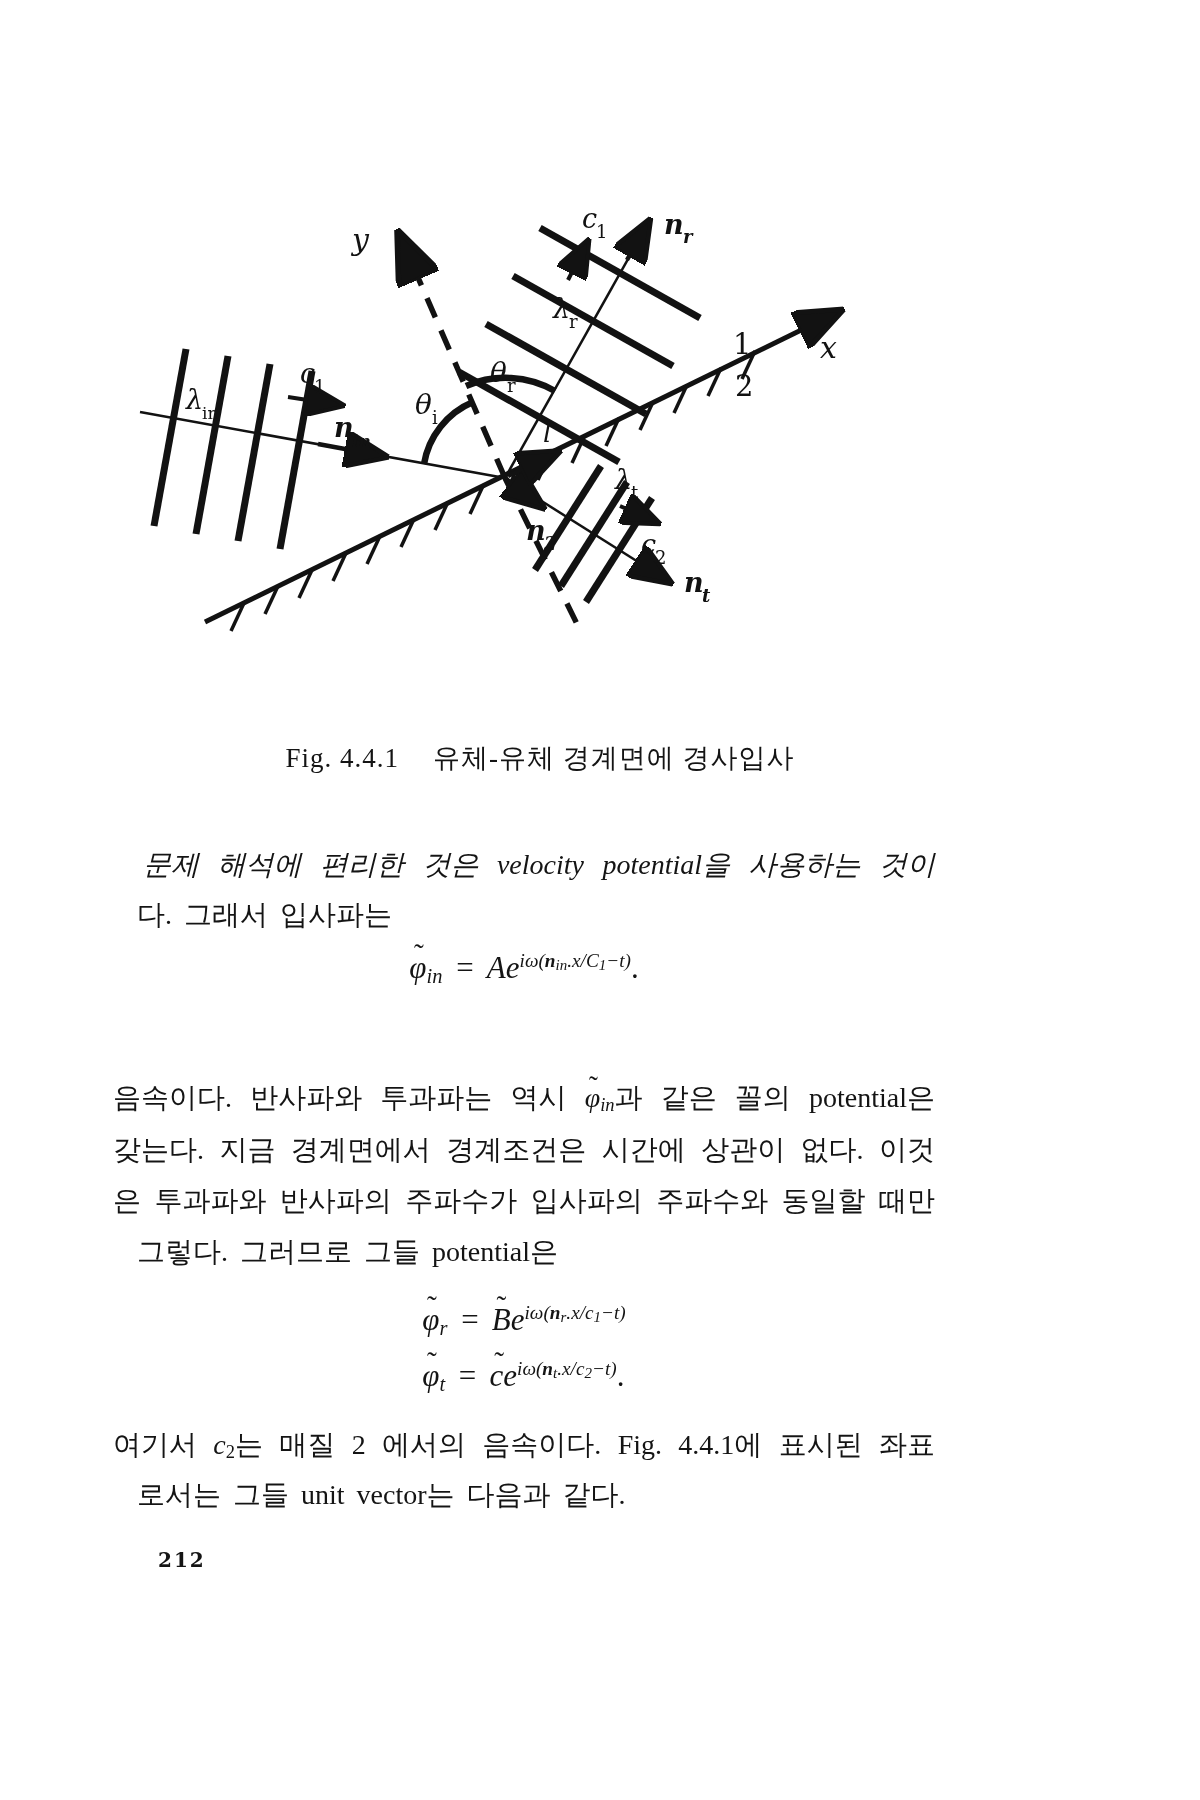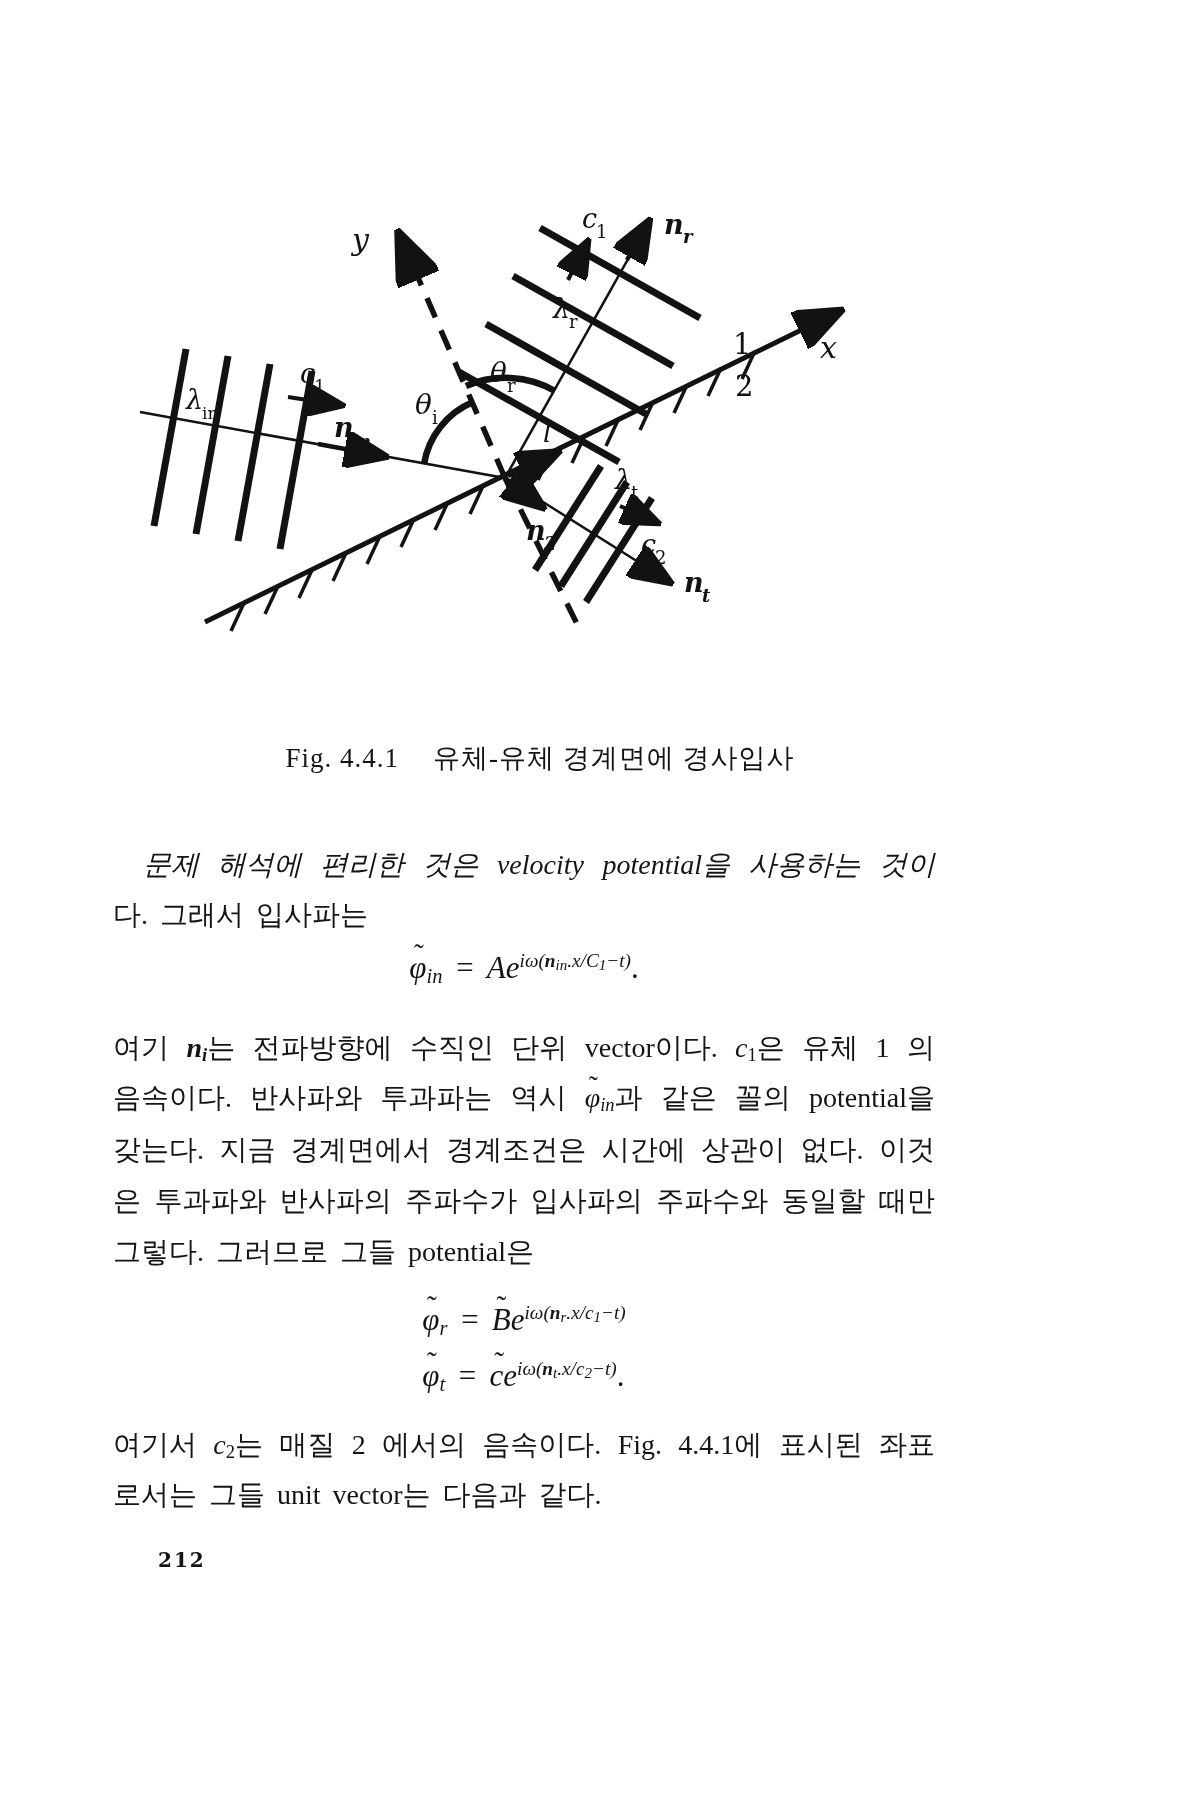--- a/index.html
+++ b/index.html
@@ -19,21 +19,21 @@
     text-align:center; padding-right:120px; box-sizing:border-box;
     font-size:27px; letter-spacing:1px;
   }
   .caption .gap{display:inline-block; width:34px;}
   
   .tl{
     position:absolute; left:113px; width:822px;
     font-size:28px; line-height:50px; word-spacing:5px;
   }
   .jl{text-align:justify; text-align-last:justify;}
-  .ll{text-align:left;}
+  .ll{text-align:left;margin-left:24px;}
   .ind{padding-left:30px; box-sizing:border-box;}
   .mth{font-style:italic;}
   .mthb{font-style:italic; font-weight:bold;}
   sub{font-size:.66em; vertical-align:-.22em; line-height:0;}
   sup{font-size:.62em; vertical-align:.58em; line-height:0;}
   sup sub{font-size:.78em; vertical-align:-.2em;}
   
   .eq{
     position:absolute; left:113px; width:822px; text-align:center;
     font-size:31px; font-style:italic; line-height:60px; word-spacing:0;
@@ -168,25 +168,22 @@
     <span>Fig. 4.4.1</span><span class="gap"></span><span>유체-유체 경계면에 경사입사</span>
   </div>
 
   <div class="tl jl ind" style="top:840px;font-style:italic;">문제 해석에 편리한 것은 velocity potential을 사용하는 것이</div>
   <div class="tl ll" style="top:890px;">다. 그래서 입사파는</div>
 
   <div class="eq" style="top:938px;">
     <span class="tld"><span class="t">˜</span><span>φ</span></span><sub>in</sub><span class="sp">=</span><span>Ae</span><sup><span>iω(</span><span class="mthb">n</span><sub>in</sub><span>.x/</span><span>C</span><sub>1</sub><span>−t)</span></sup><span class="rom">.</span>
   </div>
 
-  <div class="tl jl" style="top:1023px;">
-    <span>여기 </span><span class="mthb">n</span><sub class="mthb">i</sub><span>는 전파방향에 수직인 단위 vector이다. </span><span class="mth">c</span><sub>1</sub><span>은 유체 1 의</span>
-  </div>
   <div class="tl jl" style="top:1073px;font-family:Liberation Serif, serif;">
-    <span>음속이다. 반사파와 투과파는 역시 </span><span class="tld mth"><span class="t">˜</span><span>φ</span></span><sub class="mth">in</sub><span>과 같은 꼴의 potential을</span>
+    <span>음속이다. 반사파와 투과파는 역시 </span><span class="tld mth"><span class="t">˜</span><span>φ</span></span><sub class="mth">in</sub><span>과 같은 꼴의 potential은</span>
   </div>
   <div class="tl jl" style="top:1125px;">갖는다. 지금 경계면에서 경계조건은 시간에 상관이 없다. 이것</div>
   <div class="tl jl" style="top:1176px;">은 투과파와 반사파의 주파수가 입사파의 주파수와 동일할 때만</div>
   <div class="tl ll" style="top:1227px;">그렇다. 그러므로 그들 potential은</div>
 
   <div class="eq eqpair" style="top:1292px;">
     <span class="inner">
       <span>
         <span class="tld"><span class="t">˜</span><span>φ</span></span><sub>r</sub><span class="sp">=</span><span class="tld"><span class="t">˜</span><span>B</span></span><span>e</span><sup><span>iω(</span><span class="mthb">n</span><sub>r</sub><span>.x/</span><span>c</span><sub>1</sub><span>−t)</span></sup>
       </span><br>

